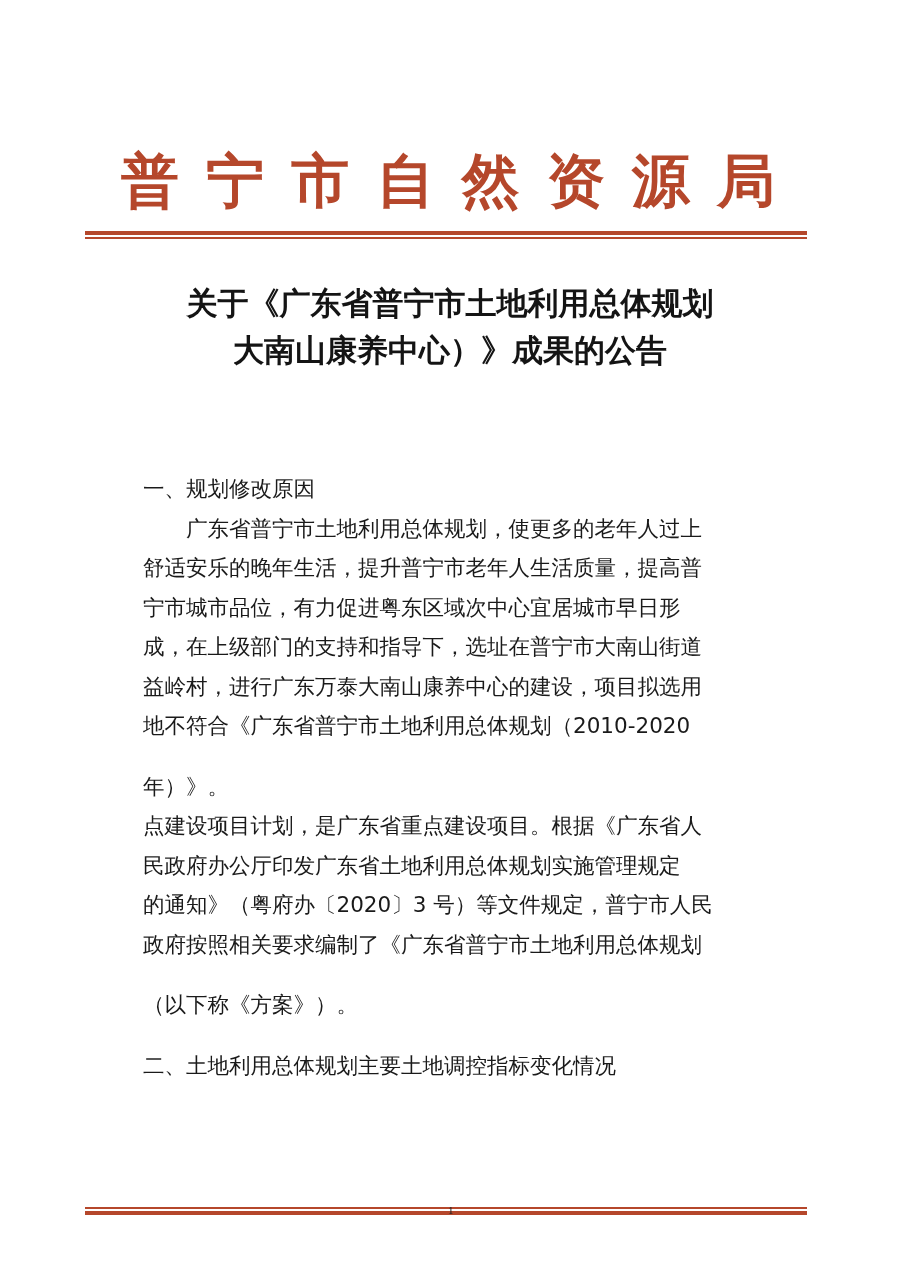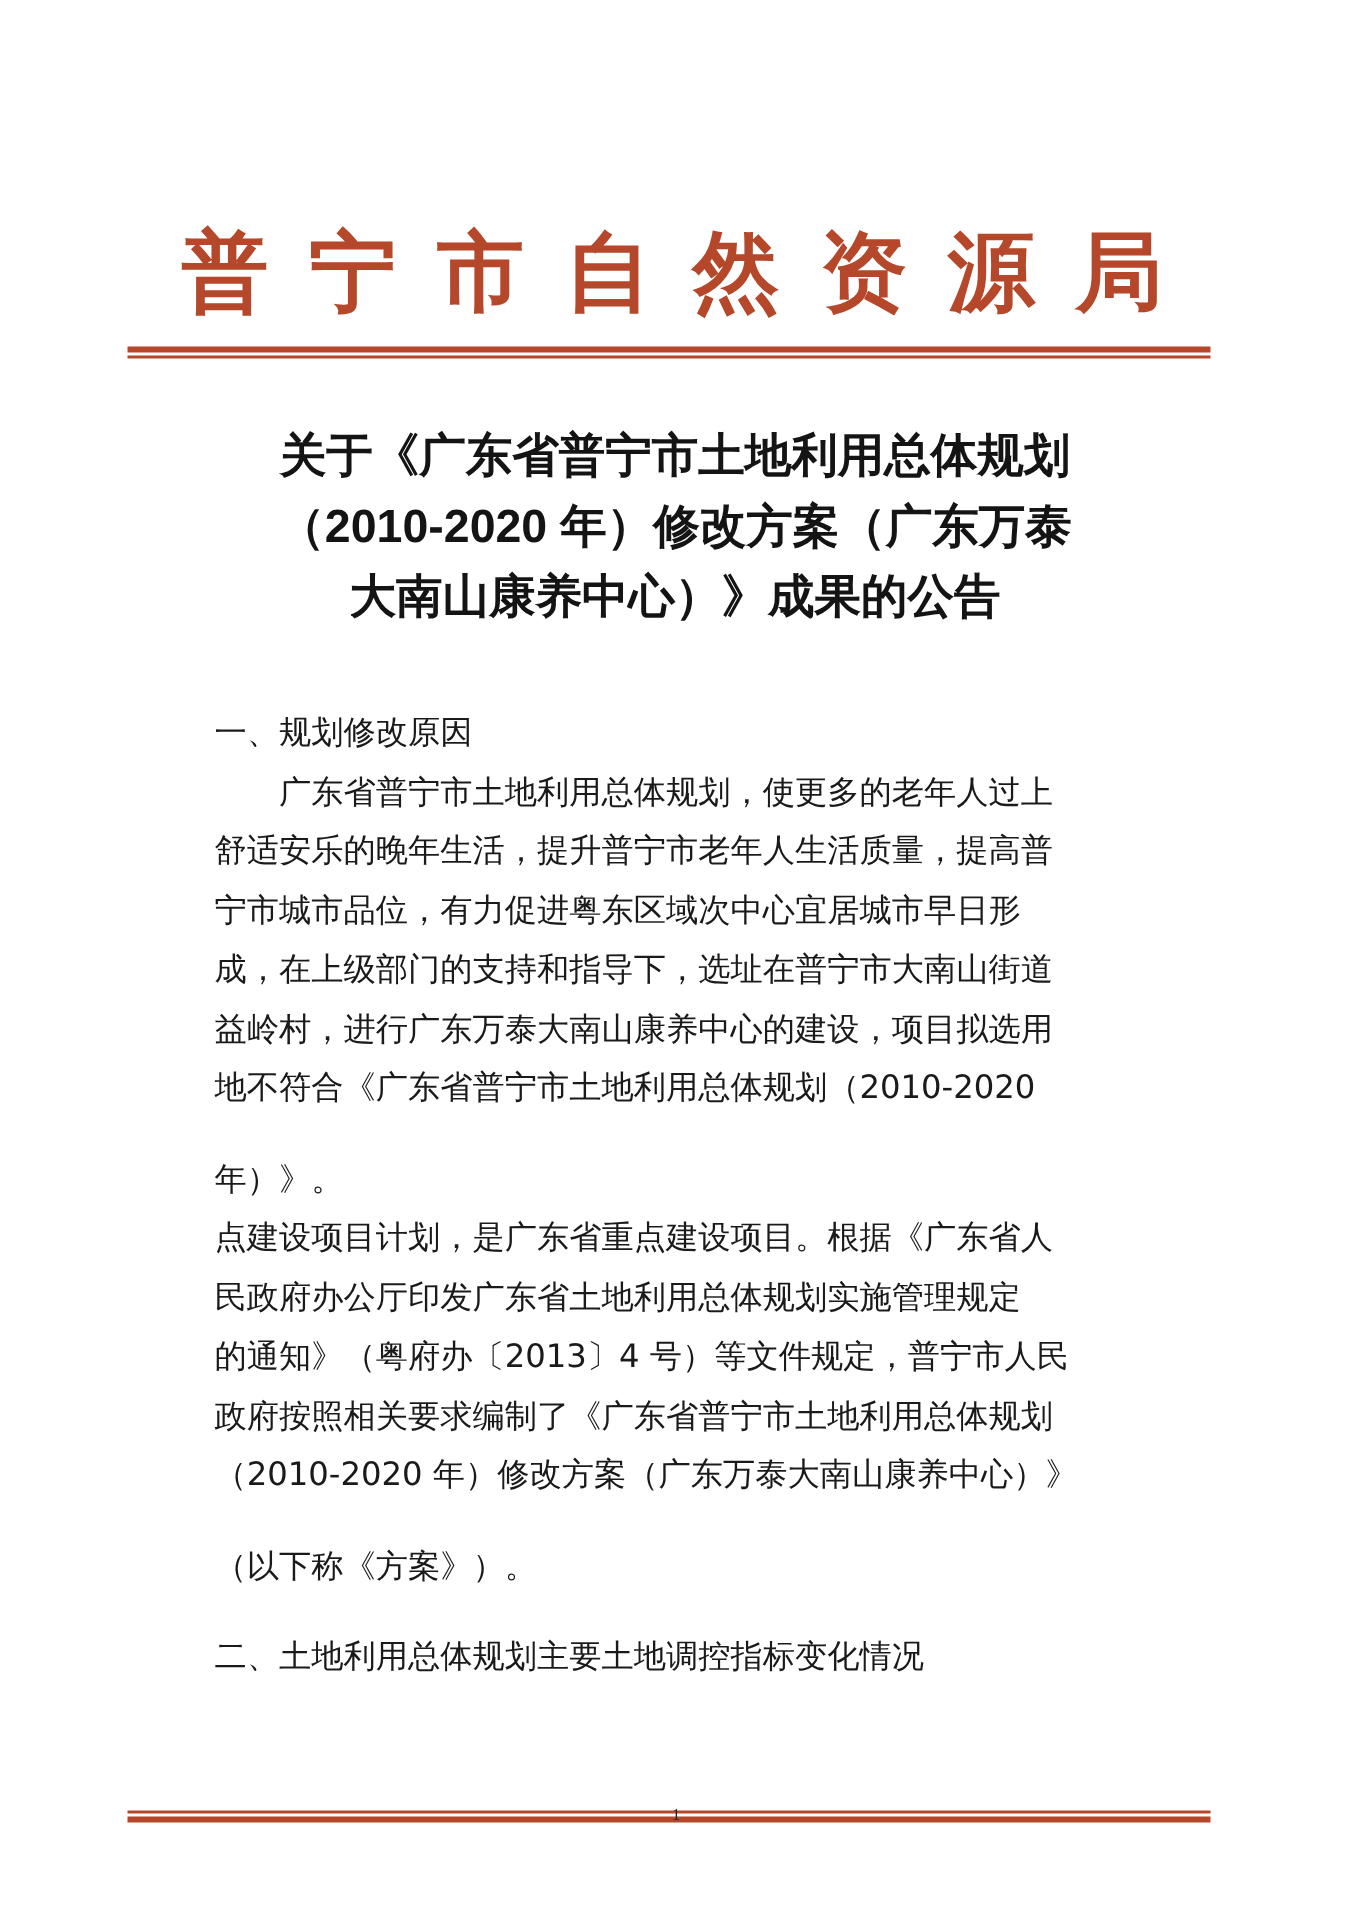--- a/index.html
+++ b/index.html
@@ -39,37 +39,35 @@
   <span>然</span>
   <span>资</span>
   <span>源</span>
   <span>局</span>
 </div>
 <div class="rule-top-thick"></div>
 <div class="rule-top-thin"></div>
 
 <div class="doc-title">
   <div>关于《广东省普宁市土地利用总体规划</div>
-  <div>（2010-2020 年）修改方案（广东万泰</div>
   <div>大南山康养中心）》成果的公告</div>
 </div>
 
 <div class="body-text">
   <div class="line left">一、规划修改原因</div>
   <div class="line indent">广东省普宁市土地利用总体规划，使更多的老年人过上</div>
   <div class="line">舒适安乐的晚年生活，提升普宁市老年人生活质量，提高普</div>
   <div class="line">宁市城市品位，有力促进粤东区域次中心宜居城市早日形</div>
   <div class="line">成，在上级部门的支持和指导下，选址在普宁市大南山街道</div>
   <div class="line">益岭村，进行广东万泰大南山康养中心的建设，项目拟选用</div>
   <div class="line">地不符合《广东省普宁市土地利用总体规划（2010-2020</div>
   <div class="line left">年）》。</div>
   <div class="line">点建设项目计划，是广东省重点建设项目。根据《广东省人</div>
   <div class="line">民政府办公厅印发广东省土地利用总体规划实施管理规定</div>
-  <div class="line">的通知》（粤府办〔2013〕4 号）等文件规定，普宁市人民</div>
+  <div class="line">的通知》（粤府办〔2020〕3 号）等文件规定，普宁市人民</div>
   <div class="line">政府按照相关要求编制了《广东省普宁市土地利用总体规划</div>
-  <div class="line">（2010-2020 年）修改方案（广东万泰大南山康养中心）》</div>
   <div class="line left">（以下称《方案》）。</div>
   <div class="line left">二、土地利用总体规划主要土地调控指标变化情况</div>
 </div>
 
 <div class="rule-bot-thin"></div>
 <div class="rule-bot-thick"></div>
 <div class="page-num">1</div>
 
 </body></html>

